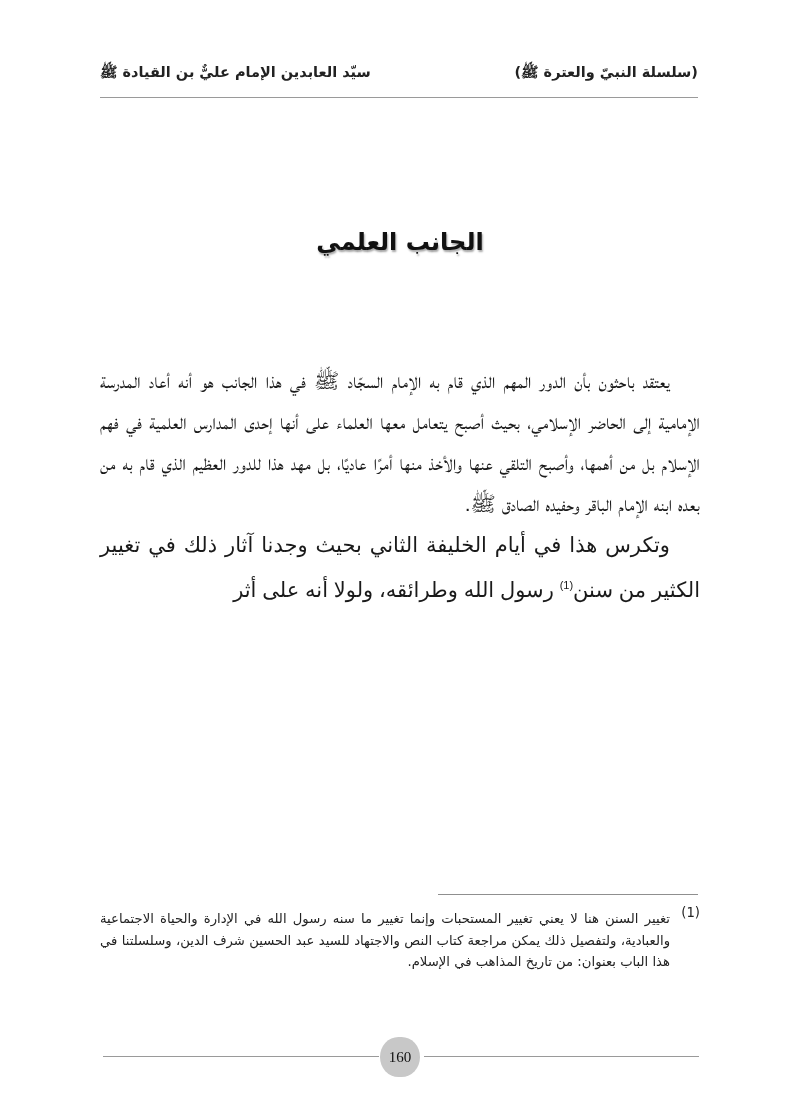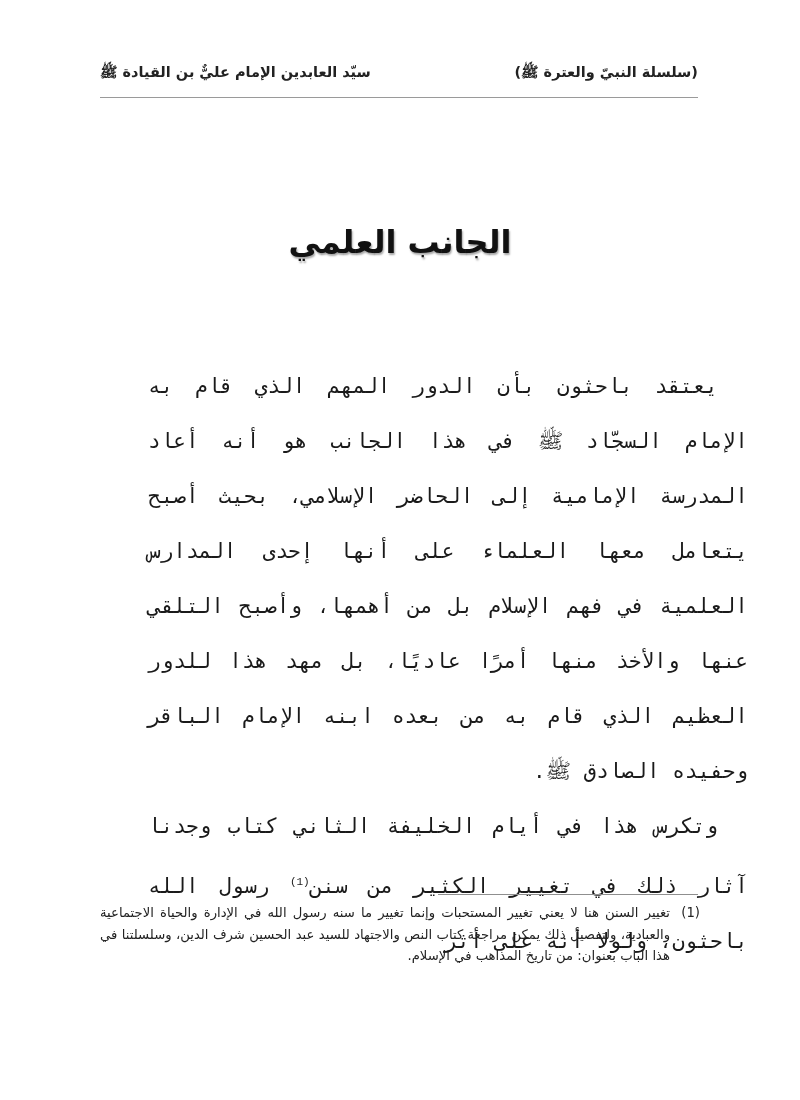--- a/index.html
+++ b/index.html
@@ -48,38 +48,37 @@
   }
   
   .chapter-title {
     position: absolute;
     left: 100px;
     width: 600px;
     top: 215px;
     text-align: center;
     font-family: "DejaVu Sans", sans-serif;
     font-weight: bold;
-    font-size: 32px;
+    font-size: 24px;
     line-height: 54px;
     color: #111;
     text-shadow: 1px 2px 2px rgba(0,0,0,0.35);
   }
   .chapter-title .line { display: block; }
   
   .body-text {
     position: absolute;
     left: 100px;
     width: 600px;
     top: 360px;
-    font-family: Liberation Mono, monospace;
+    font-family: Liberation Sans, sans-serif;
     font-size: 21px;
-    line-height: 55px;
+    line-height: 41px;
     text-align: justify;
     color: #1a1a1a;
-    margin-left: 48px;
   }
   .body-text p {
     margin: 0;
     text-indent: 30px;
     text-align-last: right;
   }
   .body-text p + p { margin-top: 0; }
   .fn-ref {
     font-size: 11px;
     vertical-align: super;
@@ -112,20 +111,21 @@
   .footnote .fn-num {
     flex: 0 0 auto;
     width: 30px;
     text-align: right;
     direction: ltr;
     unicode-bidi: isolate;
   }
   .footnote .fn-text {
     flex: 1 1 auto;
     text-align-last: right;
+    margin-top: 6px;
   }
   
   .page-footer {
     position: absolute;
     left: 100px;
     width: 600px;
     top: 1042px;
     height: 30px;
   }
   .page-footer .rule-left,
@@ -164,26 +164,33 @@
     <span class="book-title">سيّد العابدين الإمام عليٌّ بن القيادة ﷺ</span>
   </div>
   <div class="header-rule"></div>
 
   <h1 class="chapter-title" style="margin:0;">
     <span class="line">الجانب العلمي</span>
   </h1>
 
   <div class="body-text">
     <p>يعتقد باحثون بأن الدور المهم الذي قام به الإمام السجّاد ﷺ في هذا الجانب هو أنه أعاد المدرسة الإمامية إلى الحاضر الإسلامي، بحيث أصبح يتعامل معها العلماء على أنها إحدى المدارس العلمية في فهم الإسلام بل من أهمها، وأصبح التلقي عنها والأخذ منها أمرًا عاديًا، بل مهد هذا للدور العظيم الذي قام به من بعده ابنه الإمام الباقر وحفيده الصادق ﷺ.</p>
-    <p><span>وتكرس هذا في أيام الخليفة الثاني كتاب وجدنا آثار ذلك في تغيير الكثير من سنن</span><sup class="fn-ref">(1)</sup><span> رسول الله باحثون، ولولا أنه على أثر</span></p>
+    <p><span>وتكرس هذا في أيام الخليفة الثاني بحيث وجدنا آثار ذلك في تغيير الكثير من سنن</span><sup class="fn-ref">(1)</sup><span> رسول الله وطرائقه، ولولا أنه على أثر</span></p>
   </div>
 
   <div class="footnote-rule"></div>
 
   <div class="footnotes">
     <div class="footnote">
       <span class="fn-num">(1)</span>
       <span class="fn-text">تغيير السنن هنا لا يعني تغيير المستحبات وإنما تغيير ما سنه رسول الله في الإدارة والحياة الاجتماعية والعبادية، ولتفصيل ذلك يمكن مراجعة كتاب النص والاجتهاد للسيد عبد الحسين شرف الدين، وسلسلتنا في هذا الباب بعنوان: من تاريخ المذاهب في الإسلام.</span>
     </div>
   </div>
 
+  <div class="page-footer">
+    <div class="rule-left"></div>
+    <div class="page-number">
+      <span>160</span>
+    </div>
+    <div class="rule-right"></div>
+  </div>
 
 </div>
 
 </body></html>

